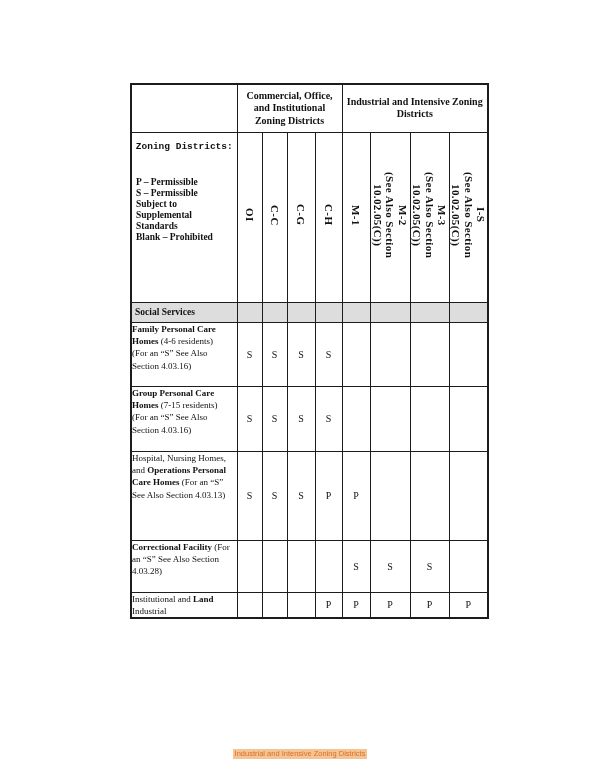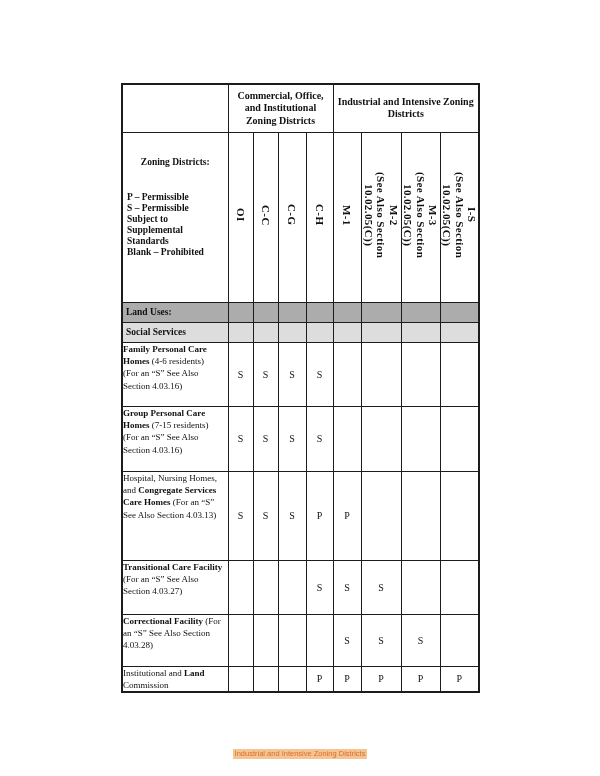--- a/index.html
+++ b/index.html
@@ -7,21 +7,21 @@
     position: relative;
     width: 600px;
     height: 776px;
     background: #ffffff;
     font-family: "Liberation Serif", serif;
     color: #111111;
     overflow: hidden;
   }
   table.zoning-table {
     position: absolute;
-    left: 121px;
+    left: 130px;
     top: 83px;
     border-collapse: collapse;
     table-layout: fixed;
     border: 2px solid #1c1c1c;
   }
   table.zoning-table th,
   table.zoning-table td {
     border: 1.5px solid #1c1c1c;
     padding: 0;
     overflow: hidden;
@@ -38,21 +38,21 @@
     padding: 0 5px;
   }
   
   tr.district-header-row { height: 170px; }
   th.legend-cell {
     vertical-align: top;
     font-weight: bold;
     font-size: 9.5px;
     text-align: left;
   }
-  .legend-title { text-align: center; padding-top: 23px; line-height: 12.3px; }
+  .legend-title { text-align: center; padding-top: 8px; line-height: 12.3px; font-family: Liberation Mono, monospace; }
   .legend-lines { padding: 24px 0 0 4px; line-height: 11px; white-space: nowrap; }
   th.district-cell {
     text-align: center;
     vertical-align: middle;
     font-weight: bold;
   }
   .vert {
     display: inline-block;
     writing-mode: vertical-rl;
     text-orientation: mixed;
@@ -132,31 +132,20 @@
           <th class="district-cell"><div class="vert">C-G</div></th>
           <th class="district-cell"><div class="vert">C-H</div></th>
           <th class="district-cell"><div class="vert">M-1</div></th>
           <th class="district-cell"><div class="vert">M-2<br>(See Also Section<br>10.02.05(C))</div></th>
           <th class="district-cell"><div class="vert">M-3<br>(See Also Section<br>10.02.05(C))</div></th>
           <th class="district-cell"><div class="vert">I-S<br>(See Also Section<br>10.02.05(C))</div></th>
         </tr>
     </thead>
     <tbody id="land-use-body">
 
-    <tr style="height: 20px;">
-          <td class="label-cell section-label" style="background: rgb(172, 172, 172);">Land Uses:</td>
-          <td class="perm-cell" style="background: rgb(172, 172, 172);"></td>
-          <td class="perm-cell" style="background: rgb(172, 172, 172);"></td>
-          <td class="perm-cell" style="background: rgb(172, 172, 172);"></td>
-          <td class="perm-cell" style="background: rgb(172, 172, 172);"></td>
-          <td class="perm-cell" style="background: rgb(172, 172, 172);"></td>
-          <td class="perm-cell" style="background: rgb(172, 172, 172);"></td>
-          <td class="perm-cell" style="background: rgb(172, 172, 172);"></td>
-          <td class="perm-cell" style="background: rgb(172, 172, 172);"></td>
-        </tr>
         <tr style="height: 20px;">
           <td class="label-cell section-label" style="background: rgb(221, 221, 221);">Social Services</td>
           <td class="perm-cell" style="background: rgb(221, 221, 221);"></td>
           <td class="perm-cell" style="background: rgb(221, 221, 221);"></td>
           <td class="perm-cell" style="background: rgb(221, 221, 221);"></td>
           <td class="perm-cell" style="background: rgb(221, 221, 221);"></td>
           <td class="perm-cell" style="background: rgb(221, 221, 221);"></td>
           <td class="perm-cell" style="background: rgb(221, 221, 221);"></td>
           <td class="perm-cell" style="background: rgb(221, 221, 221);"></td>
           <td class="perm-cell" style="background: rgb(221, 221, 221);"></td>
@@ -177,54 +166,43 @@
           <td class="perm-cell">S</td>
           <td class="perm-cell">S</td>
           <td class="perm-cell">S</td>
           <td class="perm-cell">S</td>
           <td class="perm-cell"></td>
           <td class="perm-cell"></td>
           <td class="perm-cell"></td>
           <td class="perm-cell"></td>
         </tr>
         <tr style="height: 89px;">
-          <td class="label-cell use-label"><span>Hospital, Nursing Homes, and </span><b>Congregate Services Care Homes</b><span> (For an “S” See Also Section 4.03.13)</span></td>
-          <td class="perm-cell">S</td>
-          <td class="perm-cell">S</td>
-          <td class="perm-cell">S</td>
-          <td class="perm-cell">P</td>
-          <td class="perm-cell">P</td>
-          <td class="perm-cell"></td>
-          <td class="perm-cell"></td>
-          <td class="perm-cell"></td>
-        </tr>
-        <tr style="height: 54px;">
-          <td class="label-cell use-label"><b>Transitional Care Facility</b><span> (For an “S” See Also Section 4.03.27)</span></td>
-          <td class="perm-cell"></td>
-          <td class="perm-cell"></td>
-          <td class="perm-cell"></td>
-          <td class="perm-cell">S</td>
-          <td class="perm-cell">S</td>
-          <td class="perm-cell">S</td>
+          <td class="label-cell use-label"><span>Hospital, Nursing Homes, and </span><b>Operations Personal Care Homes</b><span> (For an “S” See Also Section 4.03.13)</span></td>
+          <td class="perm-cell">S</td>
+          <td class="perm-cell">S</td>
+          <td class="perm-cell">S</td>
+          <td class="perm-cell">P</td>
+          <td class="perm-cell">P</td>
+          <td class="perm-cell"></td>
           <td class="perm-cell"></td>
           <td class="perm-cell"></td>
         </tr>
         <tr style="height: 52px;">
           <td class="label-cell use-label"><b>Correctional Facility</b><span> (For an “S” See Also Section 4.03.28)</span></td>
           <td class="perm-cell"></td>
           <td class="perm-cell"></td>
           <td class="perm-cell"></td>
           <td class="perm-cell"></td>
           <td class="perm-cell">S</td>
           <td class="perm-cell">S</td>
           <td class="perm-cell">S</td>
           <td class="perm-cell"></td>
         </tr>
         <tr style="height: 23px;">
-          <td class="label-cell use-label"><span>Institutional and </span><b>Land</b><span> Commission</span></td>
+          <td class="label-cell use-label"><span>Institutional and </span><b>Land</b><span> Industrial</span></td>
           <td class="perm-cell"></td>
           <td class="perm-cell"></td>
           <td class="perm-cell"></td>
           <td class="perm-cell">P</td>
           <td class="perm-cell">P</td>
           <td class="perm-cell">P</td>
           <td class="perm-cell">P</td>
           <td class="perm-cell">P</td>
         </tr>
       </tbody>

